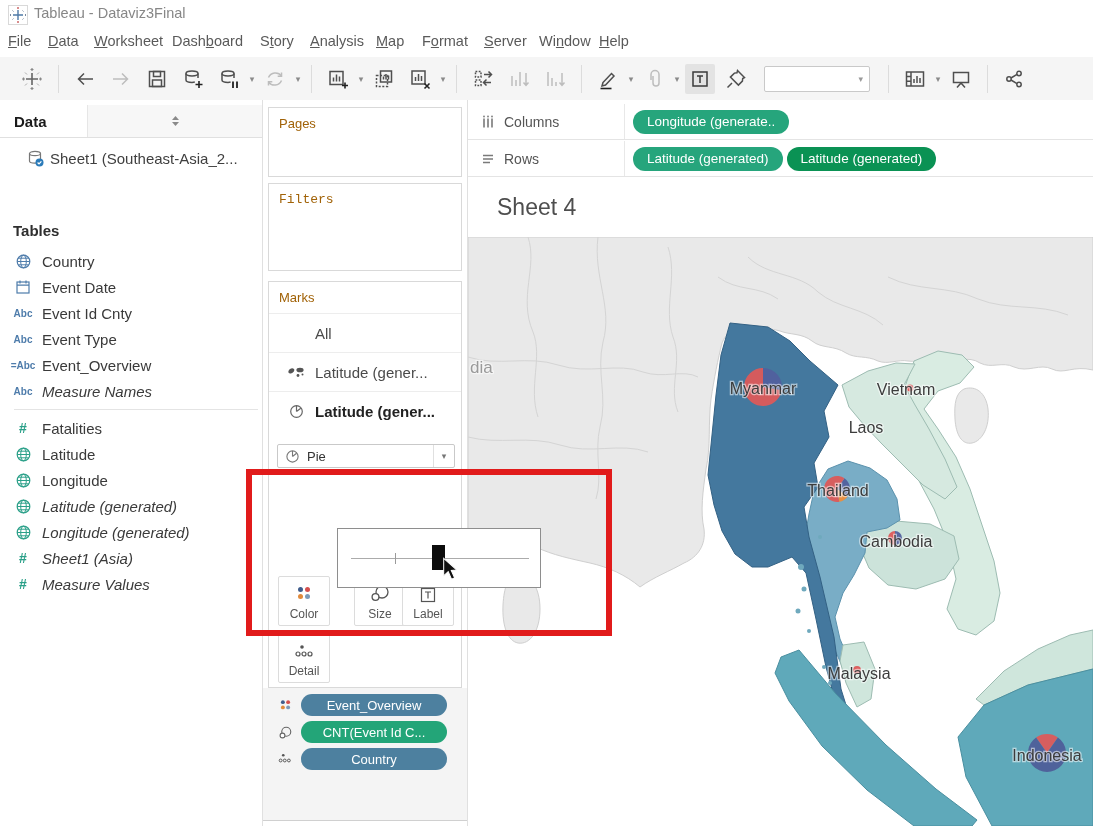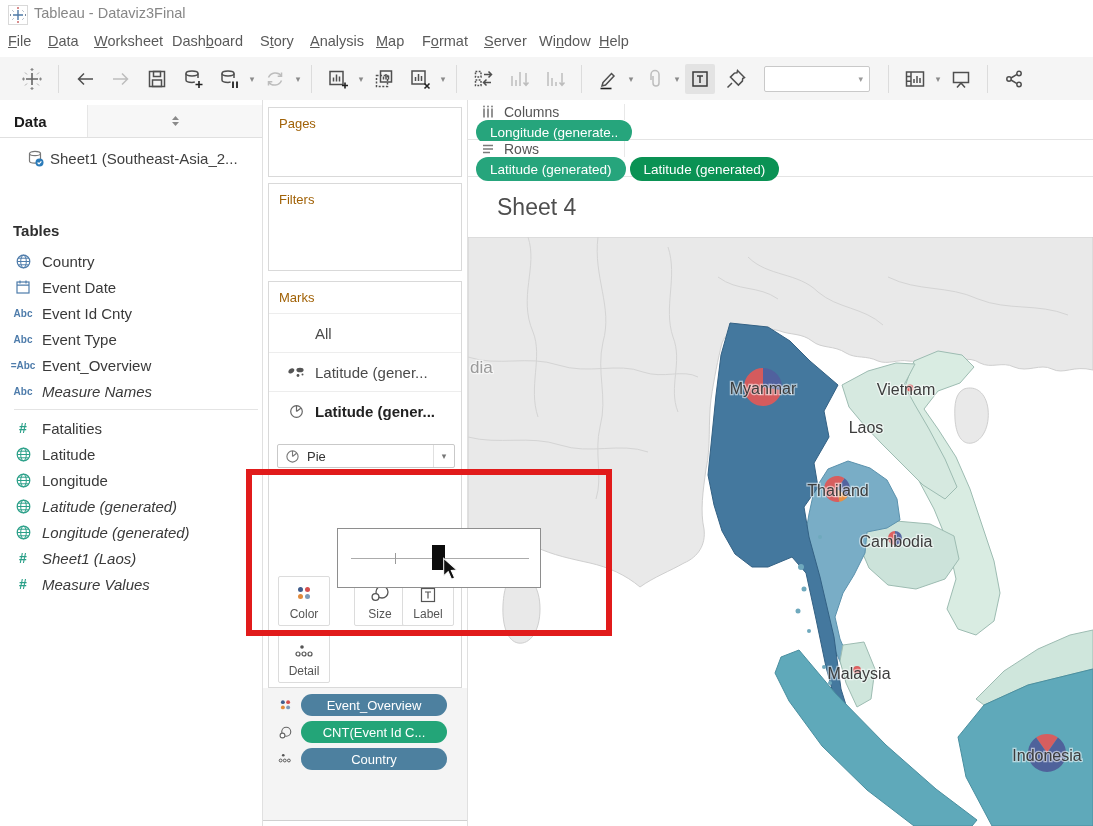--- a/index.html
+++ b/index.html
@@ -60,21 +60,21 @@
   .mark-dd .dcaret{width:20px;text-align:center;color:#777;font-size:9px;border-left:1px solid #e0e0e0;height:100%;line-height:22px;}
   .mk-btn{position:absolute;width:52px;height:50px;border:1px solid #dcdcdc;border-radius:2px;background:#fff;
           display:flex;flex-direction:column;align-items:center;justify-content:flex-end;box-sizing:border-box;}
   .mk-btn .lbl{font-size:12px;color:#555;margin-bottom:4px;}
   .pill-row{position:absolute;left:6px;height:22px;display:flex;align-items:center;}
   .pill-row .picon{width:20px;display:flex;justify-content:center;}
   .pill{height:22px;border-radius:11px;color:#fff;font-size:13px;display:flex;align-items:center;justify-content:center;
         padding:0 12px;box-sizing:border-box;white-space:nowrap;}
   
   .viz{position:absolute;left:468px;top:100px;width:625px;height:726px;background:#fff;}
-  .shelf{position:absolute;left:0;width:625px;height:36px;border-bottom:1px solid #e4e4e4;display:flex;align-items:flex-start;box-sizing:border-box;background:#fff;flex-direction:column;}
+  .shelf{position:absolute;left:0;width:625px;height:36px;border-bottom:1px solid #e4e4e4;display:flex;align-items:center;box-sizing:border-box;background:#fff;}
   .shelf .shlabel{width:157px;height:100%;display:flex;align-items:center;border-right:1px solid #e8e8e8;box-sizing:border-box;}
   .shelf .shlabel .st{font-size:14px;color:#555;margin-left:8px;}
   .shelf-pill{height:24px;border-radius:12px;color:#fff;font-size:13.5px;display:flex;align-items:center;
               padding:0 14px;margin-left:4px;white-space:nowrap;}
   .sheet-title{position:absolute;left:29px;top:94px;font-size:23px;color:#4e4e4e;}
   
   .red-rect{position:absolute;left:246px;top:469px;width:366px;height:167px;border:6px solid #e11b1b;box-sizing:border-box;z-index:60;pointer-events:none;}
   .slider-popup{position:absolute;left:337px;top:528px;width:204px;height:60px;background:#fff;border:1px solid #8e8e8e;box-sizing:border-box;z-index:50;}
   .sl-track{position:absolute;left:13px;top:29px;width:178px;height:1px;background:#ababab;}
   .sl-tick{position:absolute;left:57px;top:24px;width:1px;height:11px;background:#9a9a9a;}
@@ -368,37 +368,37 @@
               <ellipse cx="8.5" cy="8.5" rx="2.8" ry="6.3" fill="none" stroke="#2ba089" stroke-width="1"></ellipse>
               <path d="M2.2,8.5 h12.6 M3.2,5.2 h10.6 M3.2,11.8 h10.6" stroke="#2ba089" stroke-width="1" fill="none"></path>
             </svg>
           </span>
           <span class="field-name italic">Longitude (generated)</span>
         </div>
         <div class="field-row">
           <span class="field-icon">
             <span style="color:#2ba089;font-size:14px;font-weight:bold;">#</span>
           </span>
-          <span class="field-name italic">Sheet1 (Laos)</span>
+          <span class="field-name italic">Sheet1 (Asia)</span>
         </div>
         <div class="field-row">
           <span class="field-icon">
             <span style="color:#2ba089;font-size:14px;font-weight:bold;">#</span>
           </span>
           <span class="field-name italic">Measure Values</span>
         </div>
       </div>
   </div>
 
   <div class="card-col">
     <div class="below-marks"></div>
     <div class="card" style="top:7px;height:70px;">
       <div class="card-title">Pages</div>
     </div>
-    <div class="card" style="top:83px;height:88px;">
+    <div class="card" style="top:83px;height:88px;font-family:Liberation Mono, monospace;">
       <div class="card-title">Filters</div>
     </div>
     <div class="card" style="top:181px;height:407px;">
       <div class="card-title">Marks</div>
       <div id="marks-rows" style="margin-top:8px;">
           <div class="marks-row all">
             <span class="mt">All</span>
           </div>
           <div class="marks-row">
             <span class="mi">

